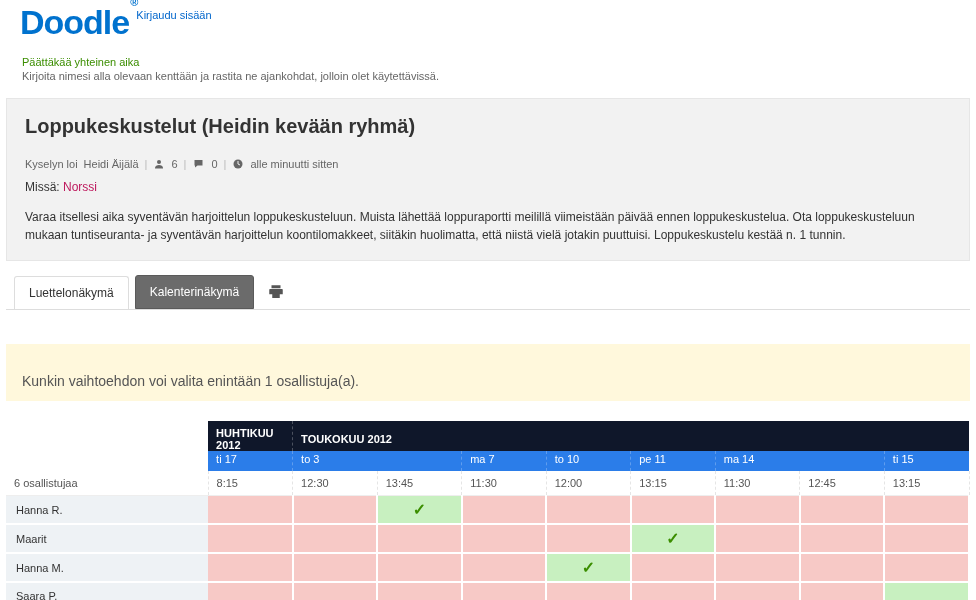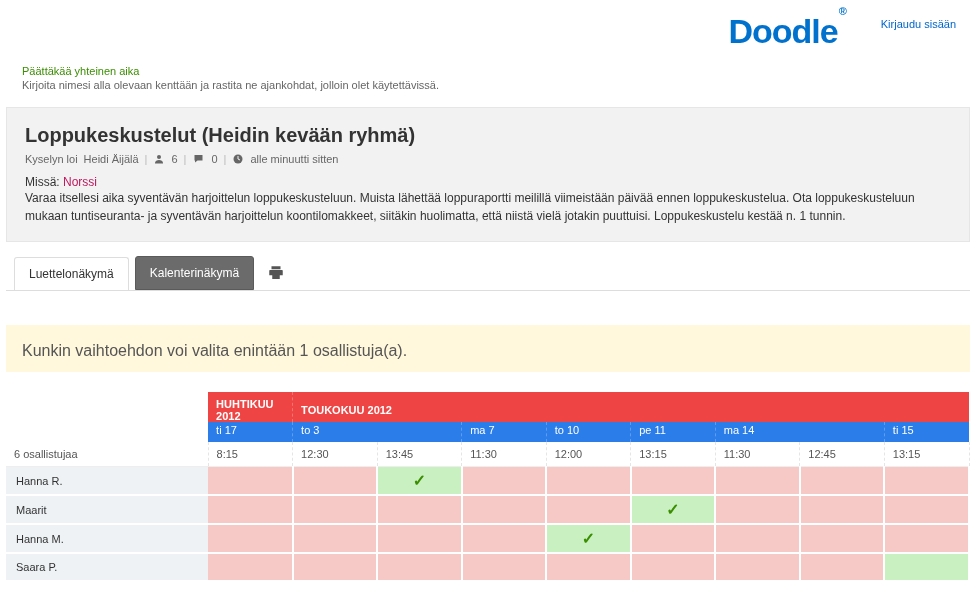--- a/index.html
+++ b/index.html
@@ -1,55 +1,55 @@
 <!DOCTYPE html>
 <html><head>
 <meta charset="utf-8">
 <style>
   * { box-sizing: border-box; margin: 0; padding: 0; }
   body { font-family: Arial, Helvetica, sans-serif; font-size: 12px; color: #333; background: #fff; width: 976px; }
   a { color: #0066cc; text-decoration: none; }
 
-  .topbar { display: flex; justify-content: flex-end; align-items: flex-start; padding: 12px 20px 0 20px; gap: 36px; }
+  .topbar { display: flex; justify-content: flex-start; align-items: flex-start; padding: 3px 20px 0 20px; }
   .logo { font-size: 34px; font-weight: 900; color: #0072ce; letter-spacing: -1px; position: relative; }
   .logo sup { font-size: 11px; font-weight: 700; position: relative; top: -16px; left: 1px; }
   .login-link { font-size: 11px; color: #0066cc; margin-top: 6px; }
 
   .intro { padding: 14px 22px 10px 22px; }
   .intro-title { color: #3b8e00; font-weight: normal; font-size: 11px; }
   .intro-sub { color: #666; font-size: 11px; margin-top: 2px; }
 
   .panel { background: #f2f2f2; border: 1px solid #e6e6e6; margin: 6px 6px 0 6px; padding: 16px 18px; }
-  .poll-title { font-size: 20px; font-weight: bold; color: #333; margin-bottom: 6px; }
+  .poll-title { font-size: 20px; font-weight: bold; color: #333; margin-bottom: 20px; }
   .meta { color: #666; font-size: 11px; display: flex; align-items: flex-end; gap: 6px; flex-wrap: wrap; }
   .meta .sep { color: #bbb; }
   .meta-icon { display: inline-flex; align-items: center; }
 
   .where { margin-top: 10px; font-size: 12px; color: #333; }
   .where a { color: #be185d; }
 
-  .desc { font-size: 12px; color: #333; line-height: 1.5; max-width: 900px; }
+  .desc { margin-top: 14px; font-size: 12px; color: #333; line-height: 1.5; max-width: 900px; }
 
   .tabs-row { display: flex; align-items: center; gap: 6px; margin: 14px 6px 0 14px; }
   .tab { padding: 9px 14px; font-size: 12px; border-radius: 3px 3px 0 0; cursor: pointer; }
   .tab.active { background: #fff; border: 1px solid #ddd; border-bottom: none; color: #333; position: relative; z-index: 2; }
   .tab.inactive { background: #6b6b6b; color: #fff; border: 1px solid #5a5a5a; }
   .print-icon { margin-left: 6px; cursor: pointer; color: #555; }
 
   .content-area { background: #fff; margin: 0 6px; border-top: 1px solid #ddd; padding-top: 34px; }
 
   .warning-box { background: #fff8dc; padding: 12px 16px; margin: 0 0 20px 0; }
   .warning-title { color: #e68a00; font-weight: bold; font-size: 11px; }
-  .warning-sub { color: #555; font-size: 16px; margin-top: 5px; }
+  .warning-sub { color: #555; font-size: 14px; margin-top: 17px; }
 
   .table-wrap { overflow-x: hidden; }
   table.poll { border-collapse: collapse; width: 100%; table-layout: fixed; }
   table.poll th, table.poll td { font-size: 11px; }
 
-  .month-row th { background: #ef4444; color: #fff; text-align: left; padding: 6px 8px 0 8px; font-weight: bold; border-right: 1px dashed rgba(255,255,255,0.25); }
+  .month-row th { background: #0f172a; color: #fff; text-align: left; padding: 6px 8px 0 8px; font-weight: bold; border-right: 1px dashed rgba(255,255,255,0.25); }
   .day-row th { background: #2b7de9; color: #fff; text-align: left; padding: 2px 8px 6px 8px; font-weight: normal; border-right: 1px dashed rgba(255,255,255,0.25); }
   .time-row th { background: #fff; color: #555; text-align: left; padding: 6px 8px; font-weight: normal; border-right: 1px dashed #e5e5e5; border-bottom: 1px solid #eee; }
   .corner { background: #fff !important; border: none !important; }
 
   .count-cell { background:#fff; text-align:left; padding:6px 8px; font-weight:bold; color:#333; border-bottom:1px solid #eee; }
 
   .name-cell { background: #eef2f5; padding: 7px 10px; color: #333; border-bottom: 2px solid #fff; }
   .slot { text-align: center; padding: 4px 0; border-bottom: 2px solid #fff; border-right: 2px solid #fff; }
   .slot.no  { background: #f7c9c6; }
   .slot.yes { background: #c8f0c0; color: #3b8e00; }

